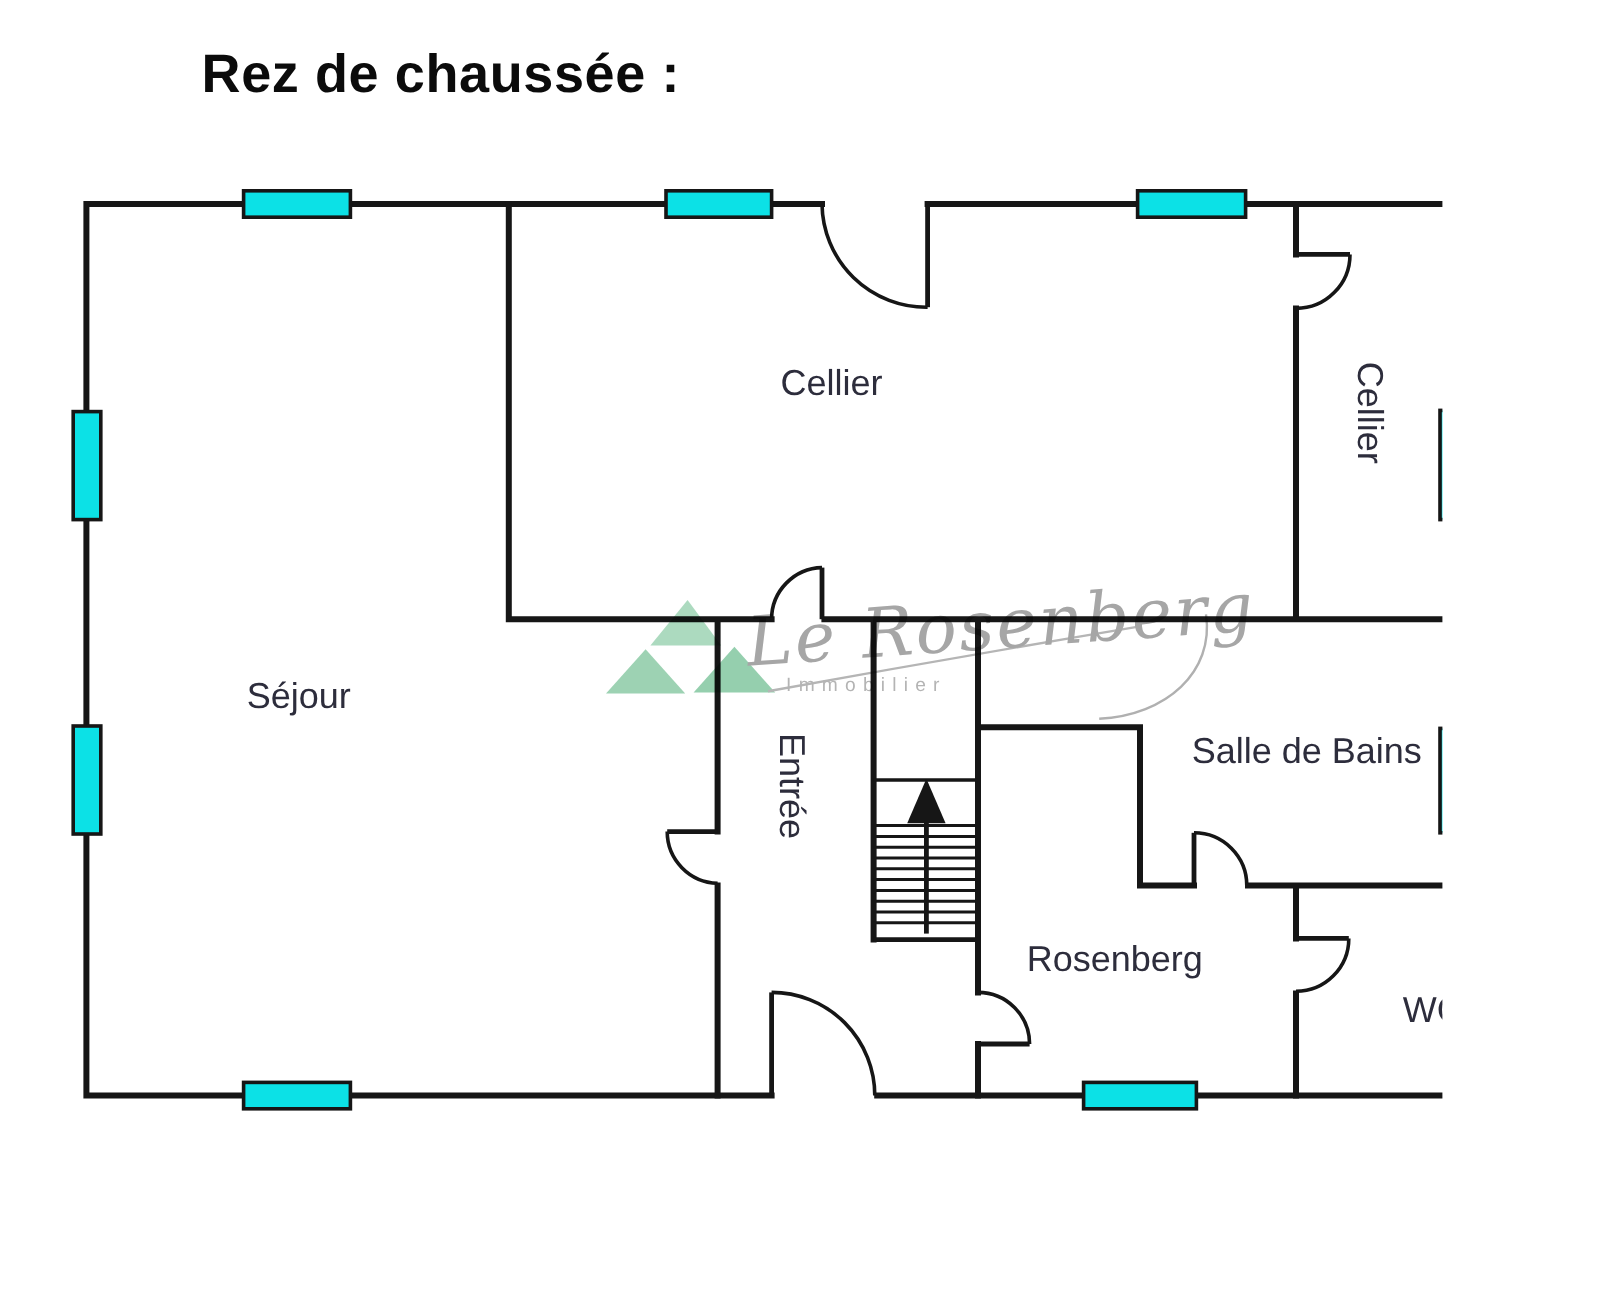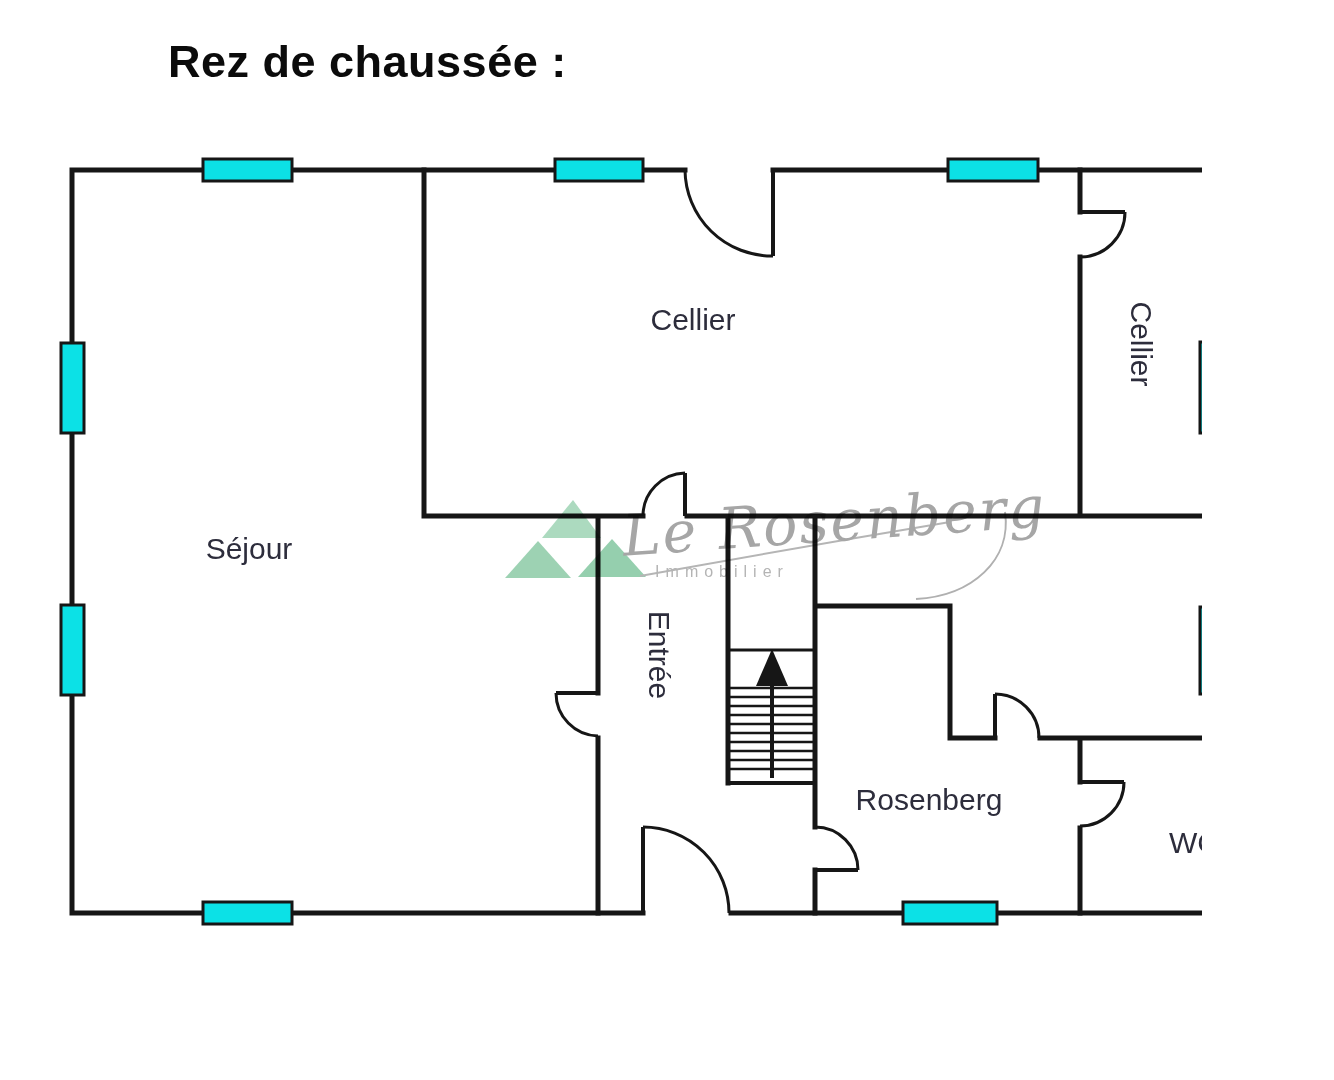--- a/index.html
+++ b/index.html
@@ -120,22 +120,23 @@
       <path class="stair-tread" d="M 730 688 H 813 M 730 697 H 813 M 730 706 H 813 M 730 715 H 813 M 730 724 H 813
            M 730 733 H 813 M 730 742 H 813 M 730 751 H 813 M 730 760 H 813 M 730 769 H 813"></path>
       <path class="stair-heavy" d="M 728 783 L 815 783"></path>
       <path class="stair-heavy" d="M 772 684 L 772 778"></path>
       <polygon class="stair-arrowhead" points="772,649 756,686 788,686"></polygon>
     </g>
   </svg>
 
   <div class="room-label" style="left:693px;top:320px">Cellier</div>
   <div class="room-label vertical" style="left:1141px;top:344px">Cellier</div>
-  <div class="room-label" style="left:249px;top:549px">Séjour</div>
+  <div class="room-label" style="left:249px;top:581px">Séjour</div>
   <div class="room-label vertical" style="left:659px;top:655px">Entrée</div>
+  <div class="room-label" style="left:1089px;top:627px">Salle de Bains</div>
   <div class="room-label" style="left:929px;top:800px">Rosenberg</div>
   <div class="room-label" style="left:1194px;top:843px">WC</div>
 
   <div class="watermark">
     <svg width="1334" height="1080" viewBox="0 0 1334 1080">
       <g>
         <polygon points="573,500 542,538 601,538" fill="#9ed3b4" opacity="0.85"></polygon>
         <polygon points="538,541 505,578 571,578" fill="#8ccaa6" opacity="0.85"></polygon>
         <polygon points="612,539 578,577 646,577" fill="#83c7a0" opacity="0.85"></polygon>
       </g>

